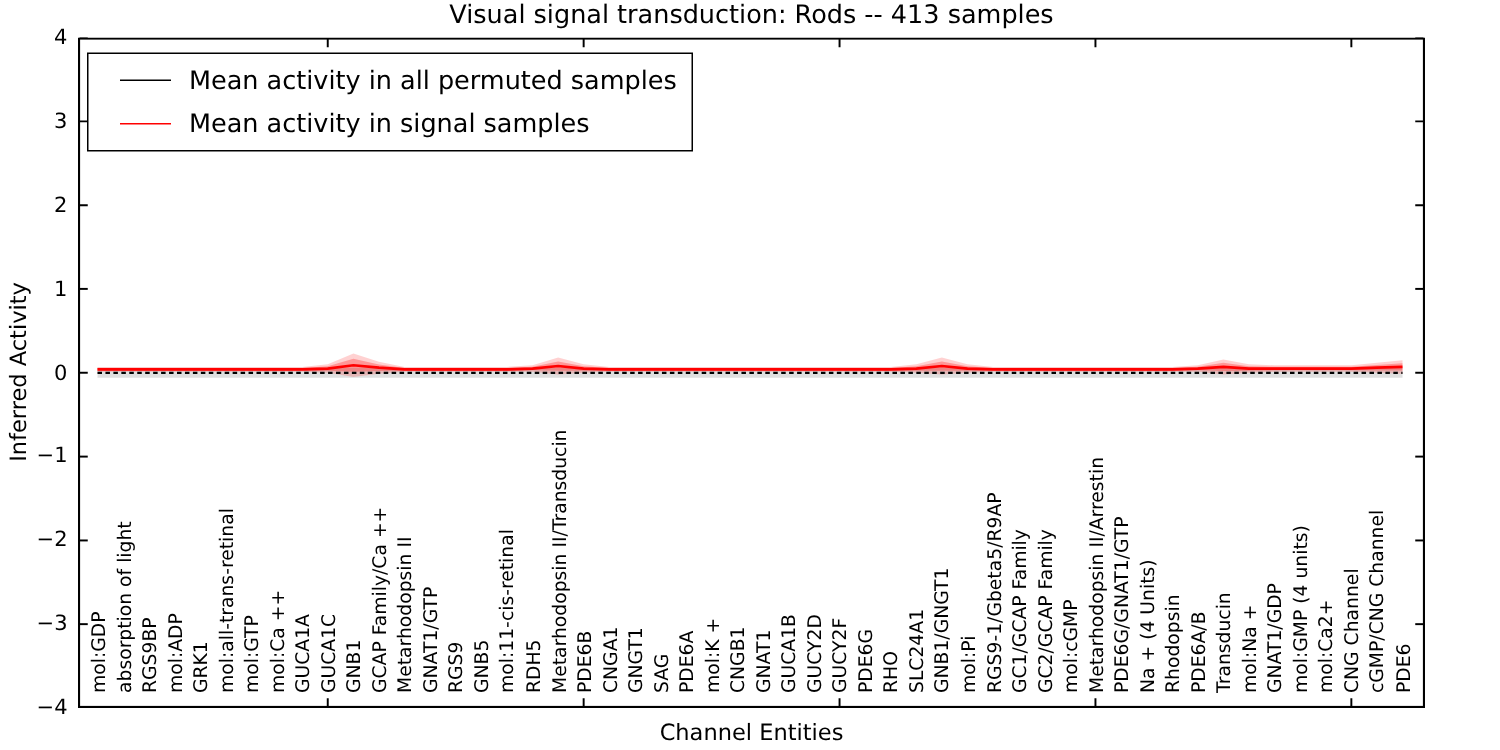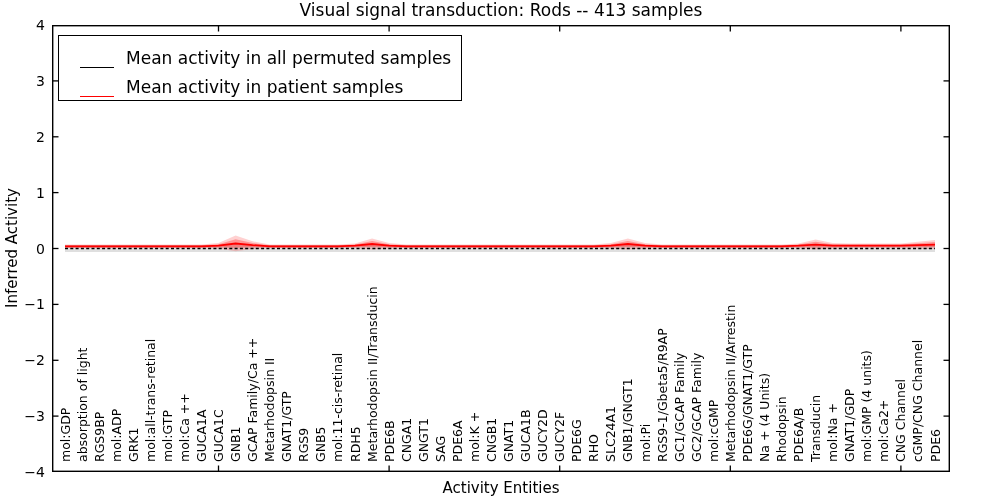--- a/index.html
+++ b/index.html
@@ -10,21 +10,21 @@
   .title {
     position:absolute; left:501px; top:10px; transform:translate(-50%,-50%);
     font-size:17px; white-space:nowrap;
   }
   .plot-area { position:absolute; left:52px; top:25px; width:898px; height:447px; }
   .plot-area svg { position:absolute; left:0; top:0; }
   .legend {
     position:absolute; left:6px; top:10px; background:#ffffff;
     border:1.6px solid #000; padding:3px 10px 3px 0; z-index:5;
   }
-  .legend-row { display:flex; align-items:flex-end; height:29px; }
+  .legend-row { display:flex; align-items:center; height:29px; }
   .legend-handle { width:34px; height:0; border-top:1.7px solid #000; margin-left:21px; margin-right:12px; flex:0 0 auto; }
   .legend-label { font-size:17px; white-space:nowrap; }
   .ylabel {
     position:absolute; left:12px; top:248px; transform:translate(-50%,-50%) rotate(-90deg);
     font-size:15px; white-space:nowrap;
   }
   .xlabel {
     position:absolute; left:501px; top:488px; transform:translate(-50%,-50%);
     font-size:15px; white-space:nowrap;
   }
@@ -81,21 +81,21 @@
         <rect x="0.7" y="0.7" width="896.6" height="445.6" fill="none" stroke="#000" stroke-width="1.4"></rect>
       </svg>
 
     <div class="legend">
       <div class="legend-row">
         <span class="legend-handle" style="border-top-color:#000000"></span>
         <span class="legend-label">Mean activity in all permuted samples</span>
       </div>
       <div class="legend-row">
         <span class="legend-handle" style="border-top-color:#ff0000"></span>
-        <span class="legend-label">Mean activity in patient samples</span>
+        <span class="legend-label">Mean activity in signal samples</span>
       </div>
     </div>
   </div>
 
   <div id="yticks">
       <div class="ytick-label" style="top: 17px;">4</div>
       <div class="ytick-label" style="top: 72.875px;">3</div>
       <div class="ytick-label" style="top: 128.75px;">2</div>
       <div class="ytick-label" style="top: 184.625px;">1</div>
       <div class="ytick-label" style="top: 240.5px;">0</div>
@@ -153,14 +153,14 @@
       <div class="xcat-label" style="left: 826.147px; top: 462px;">mol:Na +</div>
       <div class="xcat-label" style="left: 843.206px; top: 462px;">GNAT1/GDP</div>
       <div class="xcat-label" style="left: 860.265px; top: 462px;">mol:GMP (4 units)</div>
       <div class="xcat-label" style="left: 877.324px; top: 462px;">mol:Ca2+</div>
       <div class="xcat-label" style="left: 894.382px; top: 462px;">CNG Channel</div>
       <div class="xcat-label" style="left: 911.441px; top: 462px;">cGMP/CNG Channel</div>
       <div class="xcat-label" style="left: 928.5px; top: 462px;">PDE6</div>
     </div>
 
   <div class="ylabel">Inferred Activity</div>
-  <div class="xlabel">Activity Entities</div>
+  <div class="xlabel">Channel Entities</div>
 </div>
 
 </body></html>

